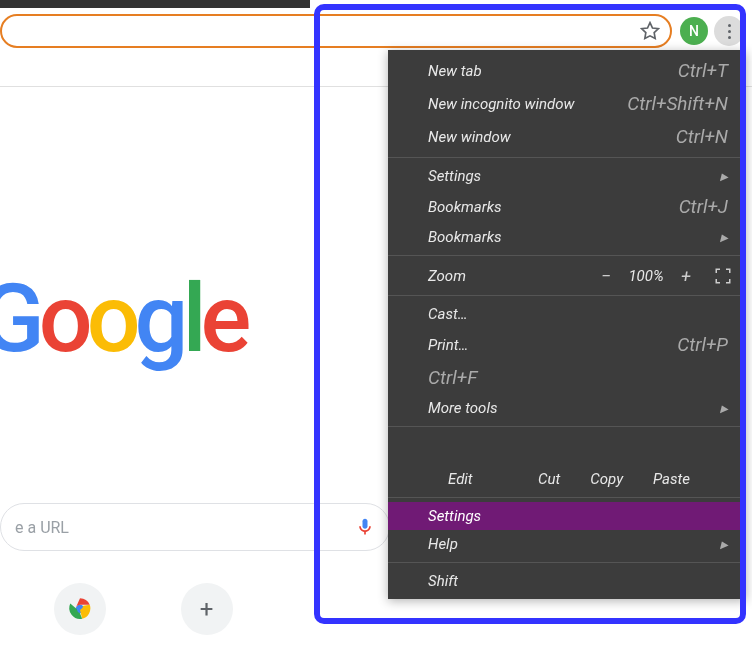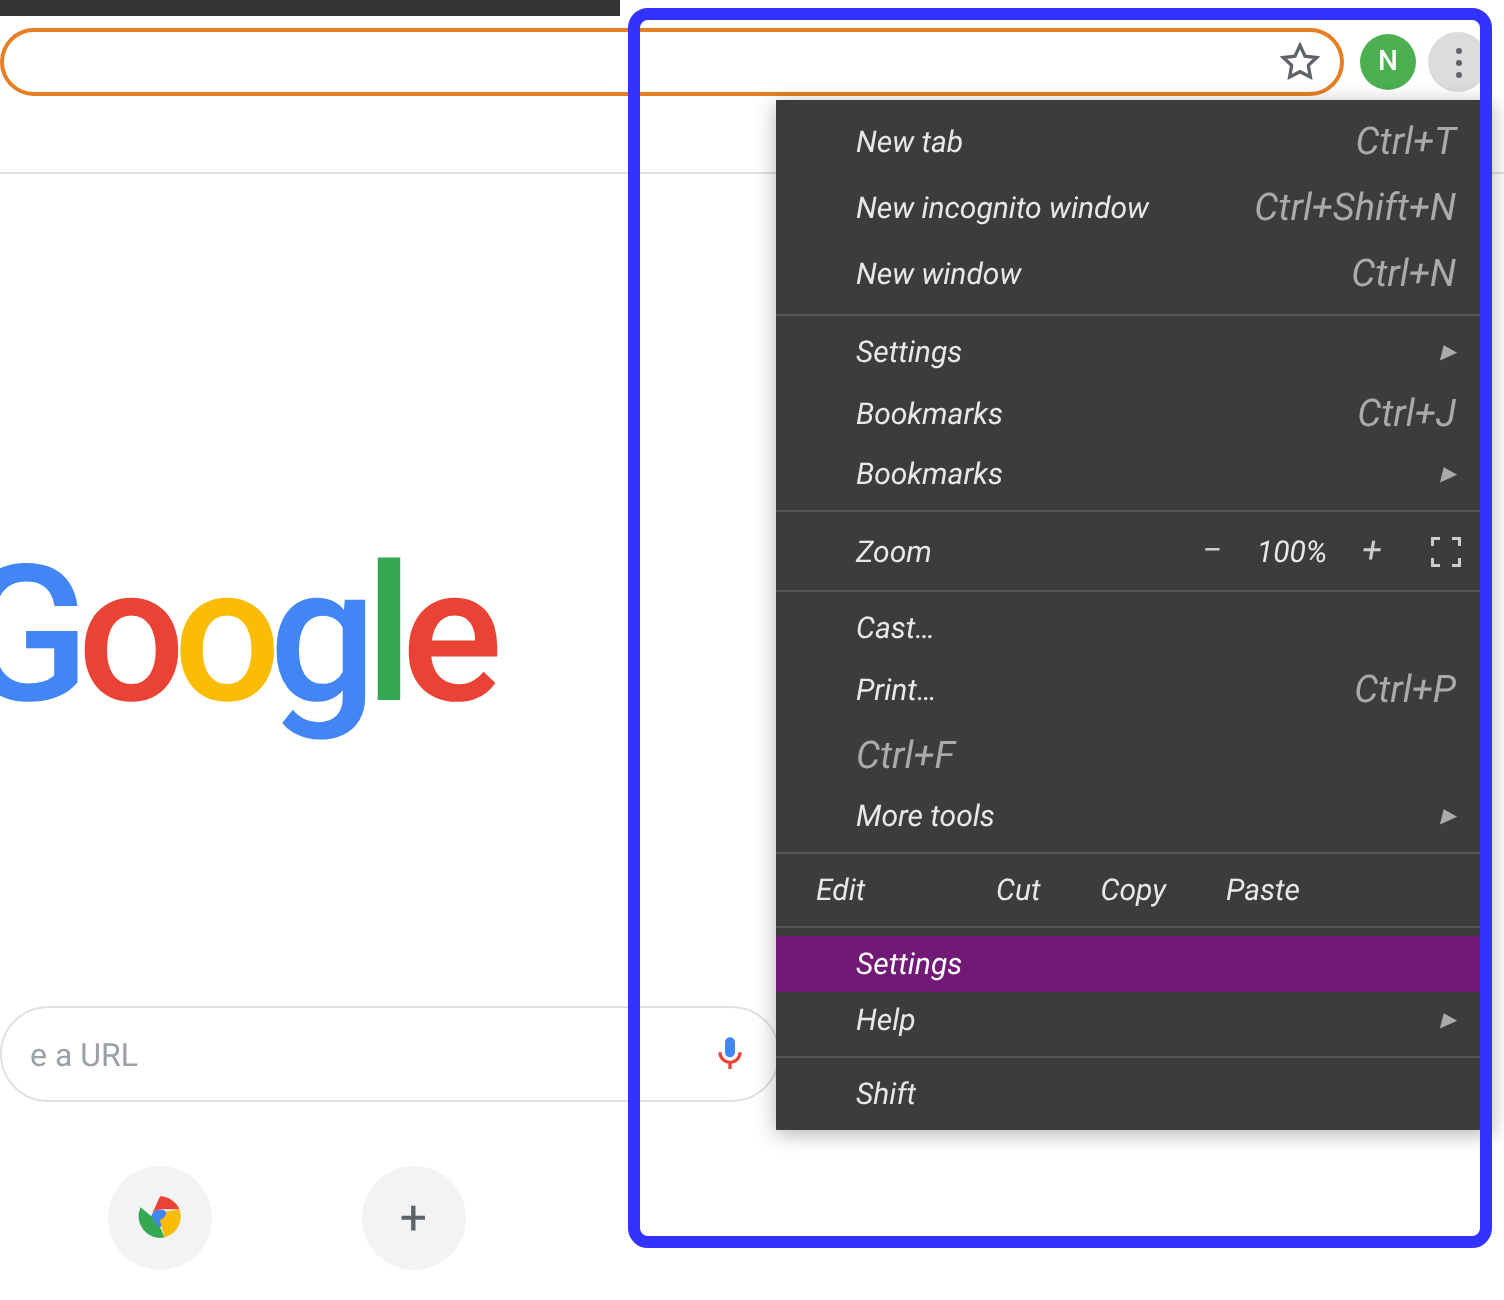--- a/index.html
+++ b/index.html
@@ -45,21 +45,21 @@
 .menu-label { flex: 1; }
 .menu-shortcut { color: #aaa; font-size: 19px; }
 .submenu-arrow { color: #aaa; font-size: 10px; margin-left: 10px; }
 
 .zoom-row { display: flex; align-items: center; padding: 5px 14px 5px 40px; min-height: 28px; }
 .zoom-label { flex: 1; }
 .zoom-ctrl { width: 28px; text-align: center; cursor: pointer; font-size: 18px; color: #ccc; }
 .zoom-val { width: 52px; text-align: center; }
 .fullscreen-icon { width: 18px; height: 18px; margin-left: 14px; cursor: pointer; }
 
-.edit-row { display: flex; align-items: flex-end; padding: 5px 18px 5px 20px; min-height: 28px; gap: 30px; }
+.edit-row { display: flex; align-items: flex-end; padding: 5px 18px 5px 60px; min-height: 28px; gap: 30px; margin-top: 34px; }
 .edit-label { width: 60px; }
 .edit-btn { cursor: pointer; }
 </style>
 </head>
 <body>
 
 <div class="browser-bg">
   <div class="tab-strip"></div>
 
   <div class="omnibox-area">

